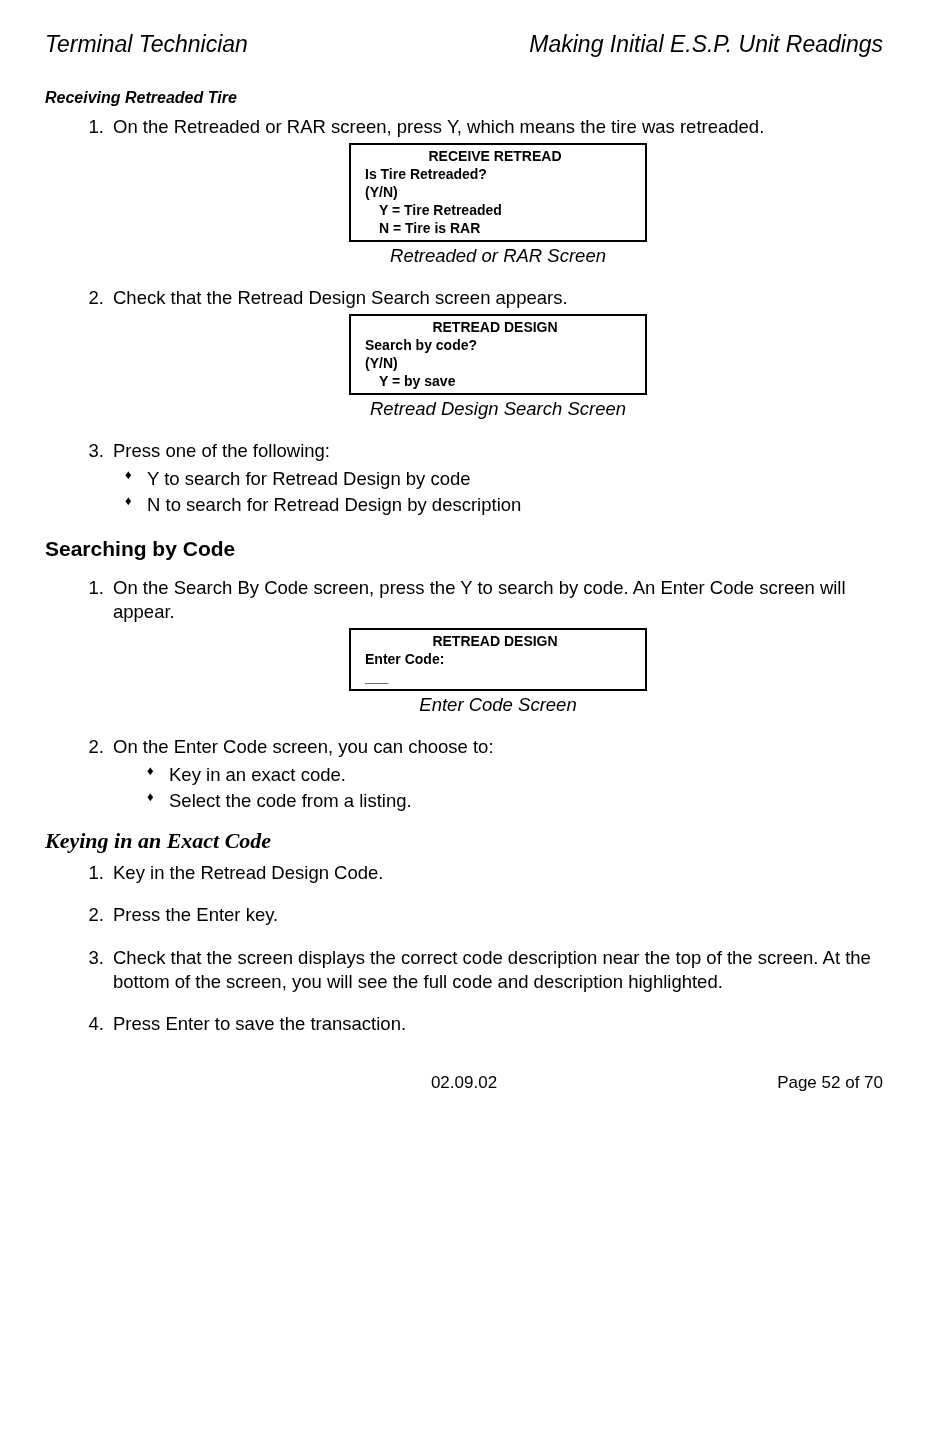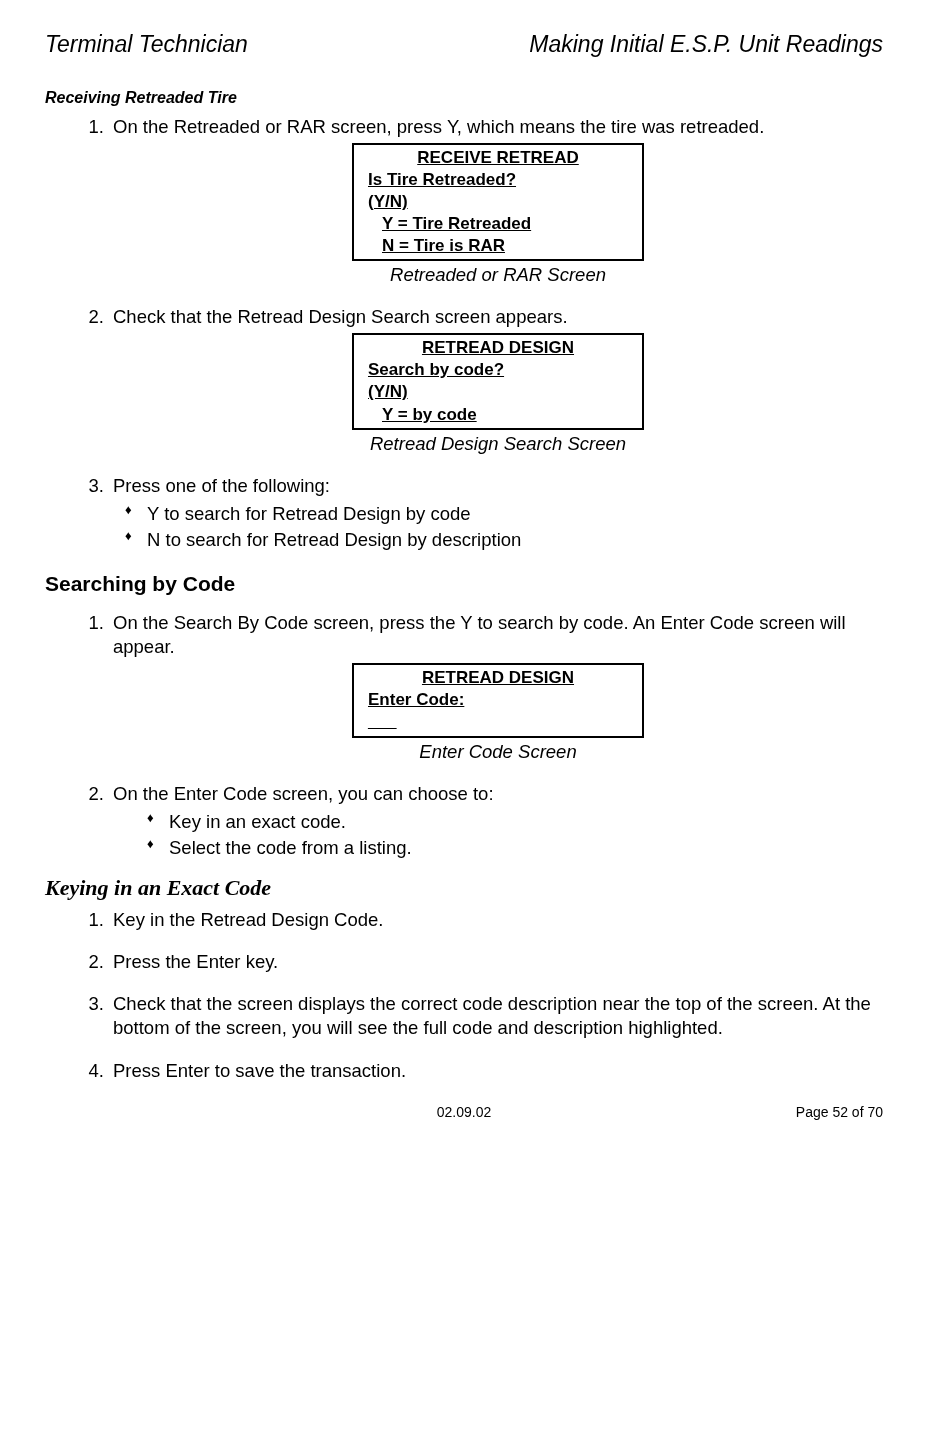--- a/index.html
+++ b/index.html
@@ -61,43 +61,42 @@
       content: "\2666";
       position: absolute;
       left: -22px;
       top: 0;
       font-size: 13px;
     }
     .screen-box {
       border: 2px solid black;
       width: 260px;
       margin: 4px auto 2px auto;
-      padding: 2px 14px 2px 14px;
+      padding: 2px 20px 2px 14px;
       font-weight: bold;
-      font-size: 17px;
+      font-size: 14px;
       line-height: 1.3;
-      text-decoration: underline;
     }
     .screen-box .title {
       text-align: center;
     }
     .screen-box .option {
       padding-left: 14px;
     }
     .screen-caption {
       text-align: center;
       font-style: italic;
       margin: 0 auto 16px auto;
     }
     .italic {
     }
     .footer {
       display: flex;
-      font-size: 14px;
-      margin-top: 20px;
+      font-size: 17px;
+      margin-top: 36px;
     }
     .footer .spacer {
       flex: 1;
     }
   </style>
 </head>
 <body>
 
 <div class="header">
   <div>Terminal Technician</div>
@@ -120,21 +119,21 @@
     <div class="screen-caption">Retreaded or RAR Screen</div>
   </li>
 
   <li>
     <span>Check that the </span><span class="italic">Retread Design Search</span><span> screen appears.</span>
 
     <div class="screen-box">
       <div class="title">RETREAD DESIGN</div>
       <div>Search by code?</div>
       <div>(Y/N)</div>
-      <div class="option">Y = by code</div>
+      <div class="option">Y = by save</div>
     </div>
     <div class="screen-caption">Retread Design Search Screen</div>
   </li>
 
   <li>
     <span>Press one of the following:</span>
     <ul class="diamond">
       <li>
         <span class="italic">Y</span><span> to search for </span><span class="italic">Retread Design</span><span> by code</span>
       </li>

